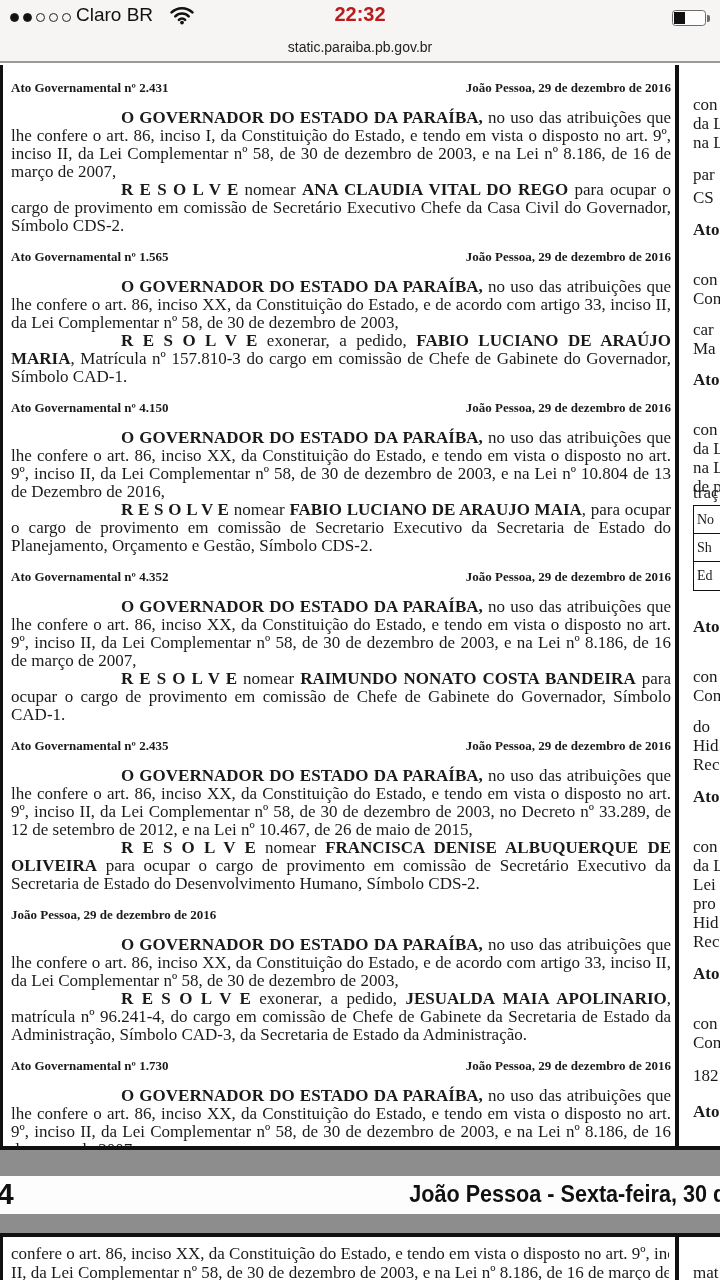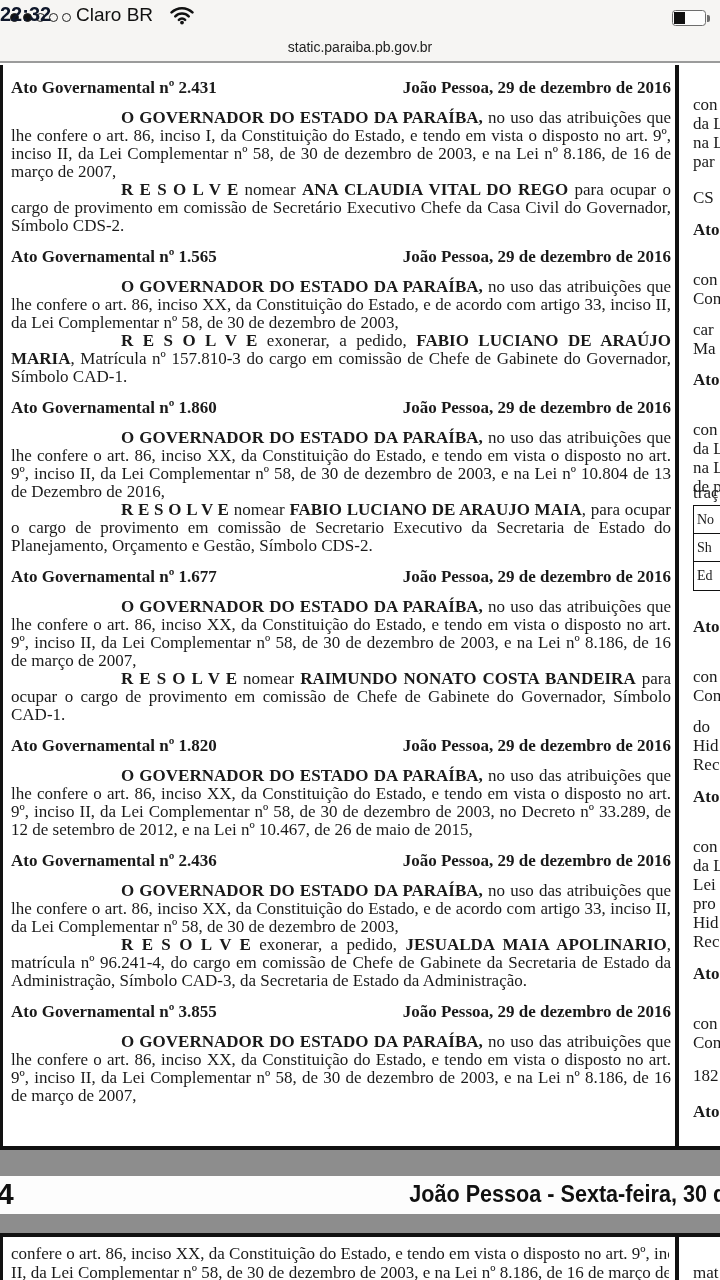--- a/index.html
+++ b/index.html
@@ -9,22 +9,22 @@
   
   .chrome { position:absolute; left:0; top:0; width:720px; height:63px;
             background:#f6f5f3; border-bottom:2px solid #9b9b9b; }
   .statusbar { position:absolute; left:0; top:0; width:720px; height:34px; }
   .signal { position:absolute; left:10px; top:13px; display:flex; gap:4px; }
   .sdot { width:9px; height:9px; border-radius:50%; border:1.4px solid #222; }
   .sdot.fill { background:#111; }
   .carrier { position:absolute; left:76px; top:4px; font-family:"Liberation Sans",sans-serif;
              font-size:19px; color:#111; }
   .wifi { position:absolute; left:170px; top:6px; }
-  .clock { position:absolute; left:0; right:0; top:3px; 
-           font-family:"Liberation Sans",sans-serif; font-weight:bold; font-size:20px; color:#0f172a; }
+  .clock { position:absolute; left:0; right:0; top:3px; text-align:center;
+           font-family:"Liberation Sans",sans-serif; font-weight:bold; font-size:20px; color:#b91c1c; }
   .battery { position:absolute; right:14px; top:10px; width:34px; height:16px;
              border:1.6px solid #6d6d6d; border-radius:3.5px; background:#fdfdfd; }
   .battery .level { position:absolute; left:1px; top:1px; bottom:1px; width:11px; background:#111; }
   .battery .nub { position:absolute; right:-4.5px; top:4px; width:3px; height:7px;
                   background:#6d6d6d; border-radius:0 2px 2px 0; }
   .urlbar { position:absolute; left:0; top:33px; width:720px; height:30px; text-align:center; }
   .urltext { font-family:"Liberation Sans",sans-serif; font-size:14px; color:#222; line-height:28px; }
 
   
   .page1 { position:absolute; left:0; top:65px; width:720px; height:1081px; background:#fff;
@@ -34,21 +34,21 @@
   .rightcol { position:absolute; left:690px; top:0; width:30px; height:100%; overflow:hidden; }
   .frag { position:absolute; left:0; white-space:nowrap; font-size:17px; line-height:19px; }
   .frag.b { font-weight:bold; }
   .frag-table { position:absolute; left:0; top:440px; width:40px; border:1.5px solid #111; }
   .frag-table .cell { height:28px; border-bottom:1.5px solid #111; font-size:14px;
                       padding:6px 0 0 3px; }
   .frag-table .cell:last-child { border-bottom:none; }
 
   .ato { margin:0 0 12px 0; }
   .ato-head { display:flex; justify-content:space-between; font-weight:bold;
-              font-size:17px; line-height:20px; margin:0 0 11px 0; }
+              font-size:13px; line-height:20px; margin:0 0 11px 0; }
   .ato p { font-size:17px; line-height:18px; text-align:justify; text-indent:110px; }
   .bd { font-weight:bold;font-family:Liberation Serif, serif; }
   .leftcol { padding-top:13px; }
 
   
   .pgline  { position:absolute; left:0; top:1146px; width:720px; height:4px; background:#111; }
   .gray1   { position:absolute; left:0; top:1150px; width:720px; height:26px; background:#8d8d8d; }
   .bandw   { position:absolute; left:0; top:1176px; width:720px; height:38px; background:#fdfdfd;
              overflow:hidden; }
   .pg-num  { position:absolute; left:-3px; top:1px; font-family:"Liberation Sans",sans-serif;
@@ -115,71 +115,71 @@
       <div class="ato-head">
         <span>Ato Governamental nº 1.565</span>
         <span>João Pessoa, 29 de dezembro de 2016</span>
       </div>
       <p><span class="bd">O  GOVERNADOR  DO ESTADO DA PARAÍBA,</span><span> no uso das atribuições que lhe confere o art. 86, inciso XX, da Constituição do Estado, e de acordo com artigo 33, inciso II, da Lei Complementar nº 58, de 30 de dezembro de 2003,</span></p>
       <p><span class="bd">R E S O L V E</span><span> exonerar, a pedido, </span><span class="bd">FABIO LUCIANO DE ARAÚJO MARIA</span><span>, Matrícula nº 157.810-3 do cargo em comissão de Chefe de Gabinete do Governador, Símbolo CAD-1.</span></p>
     </div>
 
     <div class="ato">
       <div class="ato-head">
-        <span>Ato Governamental nº 1.860</span>
+        <span>Ato Governamental nº 4.150</span>
         <span>João Pessoa, 29 de dezembro de 2016</span>
       </div>
       <p><span class="bd">O GOVERNADOR DO ESTADO DA PARAÍBA,</span><span> no uso das atribuições que lhe confere o art. 86, inciso XX, da Constituição do Estado, e tendo em vista o disposto no art. 9º, inciso II, da Lei Complementar nº 58, de 30 de dezembro de 2003, e na Lei nº 10.804 de 13 de Dezembro de 2016,</span></p>
       <p><span class="bd">R E S O L V E</span><span> nomear </span><span class="bd">FABIO LUCIANO DE ARAUJO MAIA</span><span>, para ocupar o cargo de provimento em comissão de Secretario Executivo da Secretaria de Estado do Planejamento, Orçamento e Gestão, Símbolo CDS-2.</span></p>
     </div>
 
     <div class="ato">
       <div class="ato-head">
-        <span>Ato Governamental nº 1.677</span>
+        <span>Ato Governamental nº 4.352</span>
         <span>João Pessoa, 29 de dezembro de 2016</span>
       </div>
       <p><span class="bd">O GOVERNADOR DO ESTADO DA PARAÍBA,</span><span> no uso das atribuições que lhe confere o art. 86, inciso XX, da Constituição do Estado, e tendo em vista o disposto no art. 9º, inciso II, da Lei Complementar nº 58, de 30 de dezembro de 2003, e na Lei nº 8.186, de 16 de março de 2007,</span></p>
       <p><span class="bd">R E S O L V E</span><span> nomear </span><span class="bd">RAIMUNDO NONATO COSTA BANDEIRA</span><span> para ocupar o cargo de provimento em comissão de Chefe de Gabinete do Governador, Símbolo CAD-1.</span></p>
     </div>
 
     <div class="ato">
       <div class="ato-head">
-        <span>Ato Governamental nº 1.820</span>
+        <span>Ato Governamental nº 2.435</span>
         <span>João Pessoa, 29 de dezembro de 2016</span>
       </div>
       <p><span class="bd">O GOVERNADOR DO ESTADO DA PARAÍBA,</span><span> no uso das atribuições que lhe confere o art. 86, inciso XX, da Constituição do Estado, e tendo em vista o disposto no art. 9º, inciso II, da Lei Complementar nº 58, de 30 de dezembro de 2003, no Decreto nº 33.289, de 12 de setembro de 2012,  e na Lei nº 10.467, de 26 de maio de 2015,</span></p>
-    </div>
-
-    <div class="ato">
-      <div class="ato-head">
-        <span>Ato Governamental nº 2.436</span>
+      <p><span class="bd">R E S O L V E</span><span> nomear  </span><span class="bd">FRANCISCA DENISE ALBUQUERQUE DE OLIVEIRA</span><span> para ocupar o cargo de provimento em comissão de Secretário Executivo da Secretaria de Estado do Desenvolvimento Humano, Símbolo CDS-2.</span></p>
+    </div>
+
+    <div class="ato">
+      <div class="ato-head">
         <span>João Pessoa, 29 de dezembro de 2016</span>
       </div>
       <p><span class="bd">O  GOVERNADOR  DO ESTADO DA PARAÍBA,</span><span> no uso das atribuições que lhe confere o art. 86, inciso XX, da Constituição do Estado, e de acordo com artigo 33, inciso II, da Lei Complementar nº 58, de 30 de dezembro de 2003,</span></p>
       <p><span class="bd">R E S O L V E</span><span> exonerar, a pedido, </span><span class="bd">JESUALDA MAIA APOLINARIO</span><span>, matrícula nº 96.241-4, do cargo em comissão de Chefe de Gabinete da Secretaria de Estado da Administração, Símbolo CAD-3, da Secretaria de Estado da Administração.</span></p>
     </div>
 
     <div class="ato">
       <div class="ato-head">
-        <span>Ato Governamental nº 3.855</span>
+        <span>Ato Governamental nº 1.730</span>
         <span>João Pessoa, 29 de dezembro de 2016</span>
       </div>
       <p><span class="bd">O GOVERNADOR DO ESTADO DA PARAÍBA,</span><span> no uso das atribuições que lhe confere o art. 86, inciso XX, da Constituição do Estado, e tendo em vista o disposto no art. 9º, inciso II, da Lei Complementar nº 58, de 30 de dezembro de 2003, e na Lei nº 8.186, de 16 de março de 2007,</span></p>
 
     </div>
 
   </div>
 
   <div class="vsep"></div>
 
   <div class="rightcol">
     <span class="frag" style="top:30px">con</span>
     <span class="frag" style="top:49px">da L</span>
     <span class="frag" style="top:68px">na L</span>
-    <span class="frag" style="top:87px">par</span>
+    <span class="frag" style="top:100px">par</span>
     <span class="frag" style="top:123px">CS</span>
     <span class="frag b" style="top:155px">Ato</span>
     <span class="frag" style="top:205px">con</span>
     <span class="frag" style="top:224px">Com</span>
     <span class="frag" style="top:255px">car</span>
     <span class="frag" style="top:274px">Ma</span>
     <span class="frag b" style="top:305px">Ato</span>
     <span class="frag" style="top:355px">con</span>
     <span class="frag" style="top:374px">da L</span>
     <span class="frag" style="top:393px">na L</span>

